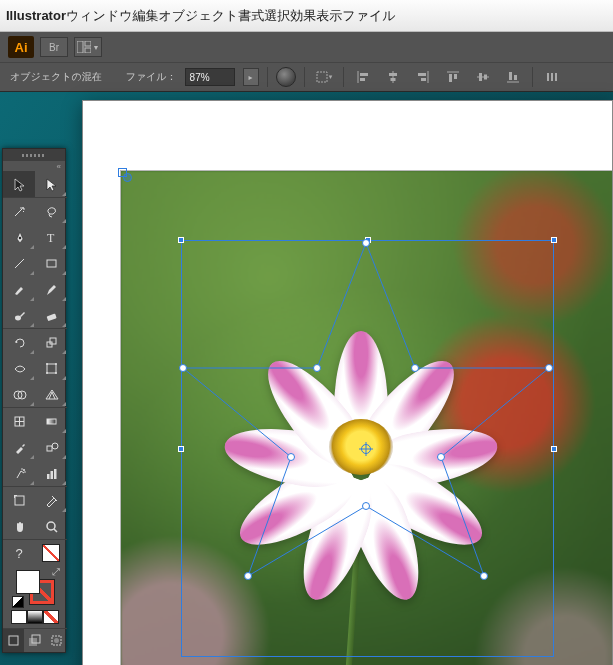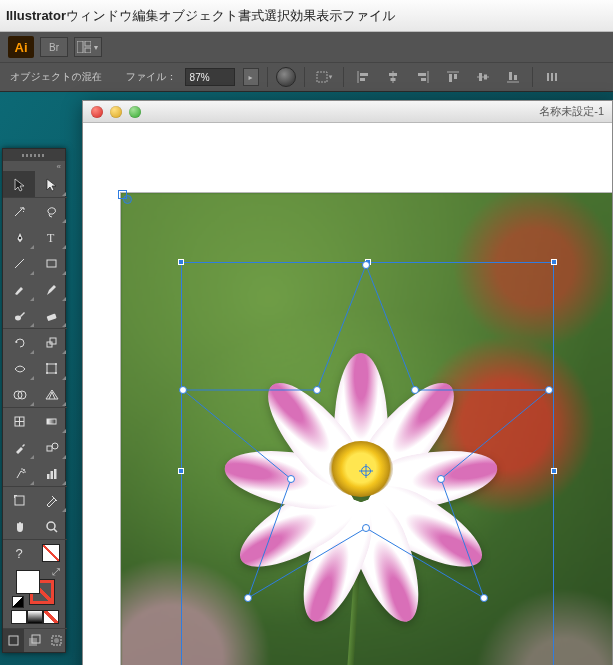--- a/index.html
+++ b/index.html
@@ -322,28 +322,20 @@
         <rect x="2" y="3" width="2" height="8" fill="#aaa"></rect>
         <rect x="6" y="3" width="2" height="8" fill="#aaa"></rect>
         <rect x="10" y="3" width="2" height="8" fill="#aaa"></rect>
       </svg>
     </div>
 </div>
 
 <div class="desktop">
 
   <div class="doc-window">
-    <div class="doc-titlebar">
-      <div class="traffic">
-        <div class="tl tl-red"></div>
-        <div class="tl tl-yellow"></div>
-        <div class="tl tl-green"></div>
-      </div>
-      <span class="doc-title">名称未設定-1</span>
-    </div>
     <div class="canvas-area">
       <div class="artboard">
         <div class="bg"></div>
         <div class="stem"></div>
         <div class="flower">
           <div class="petal" style="transform:rotate(0deg)"></div>
           <div class="petal" style="transform:rotate(40deg)"></div>
           <div class="petal" style="transform:rotate(80deg)"></div>
           <div class="petal" style="transform:rotate(120deg)"></div>
           <div class="petal" style="transform:rotate(160deg)"></div>

